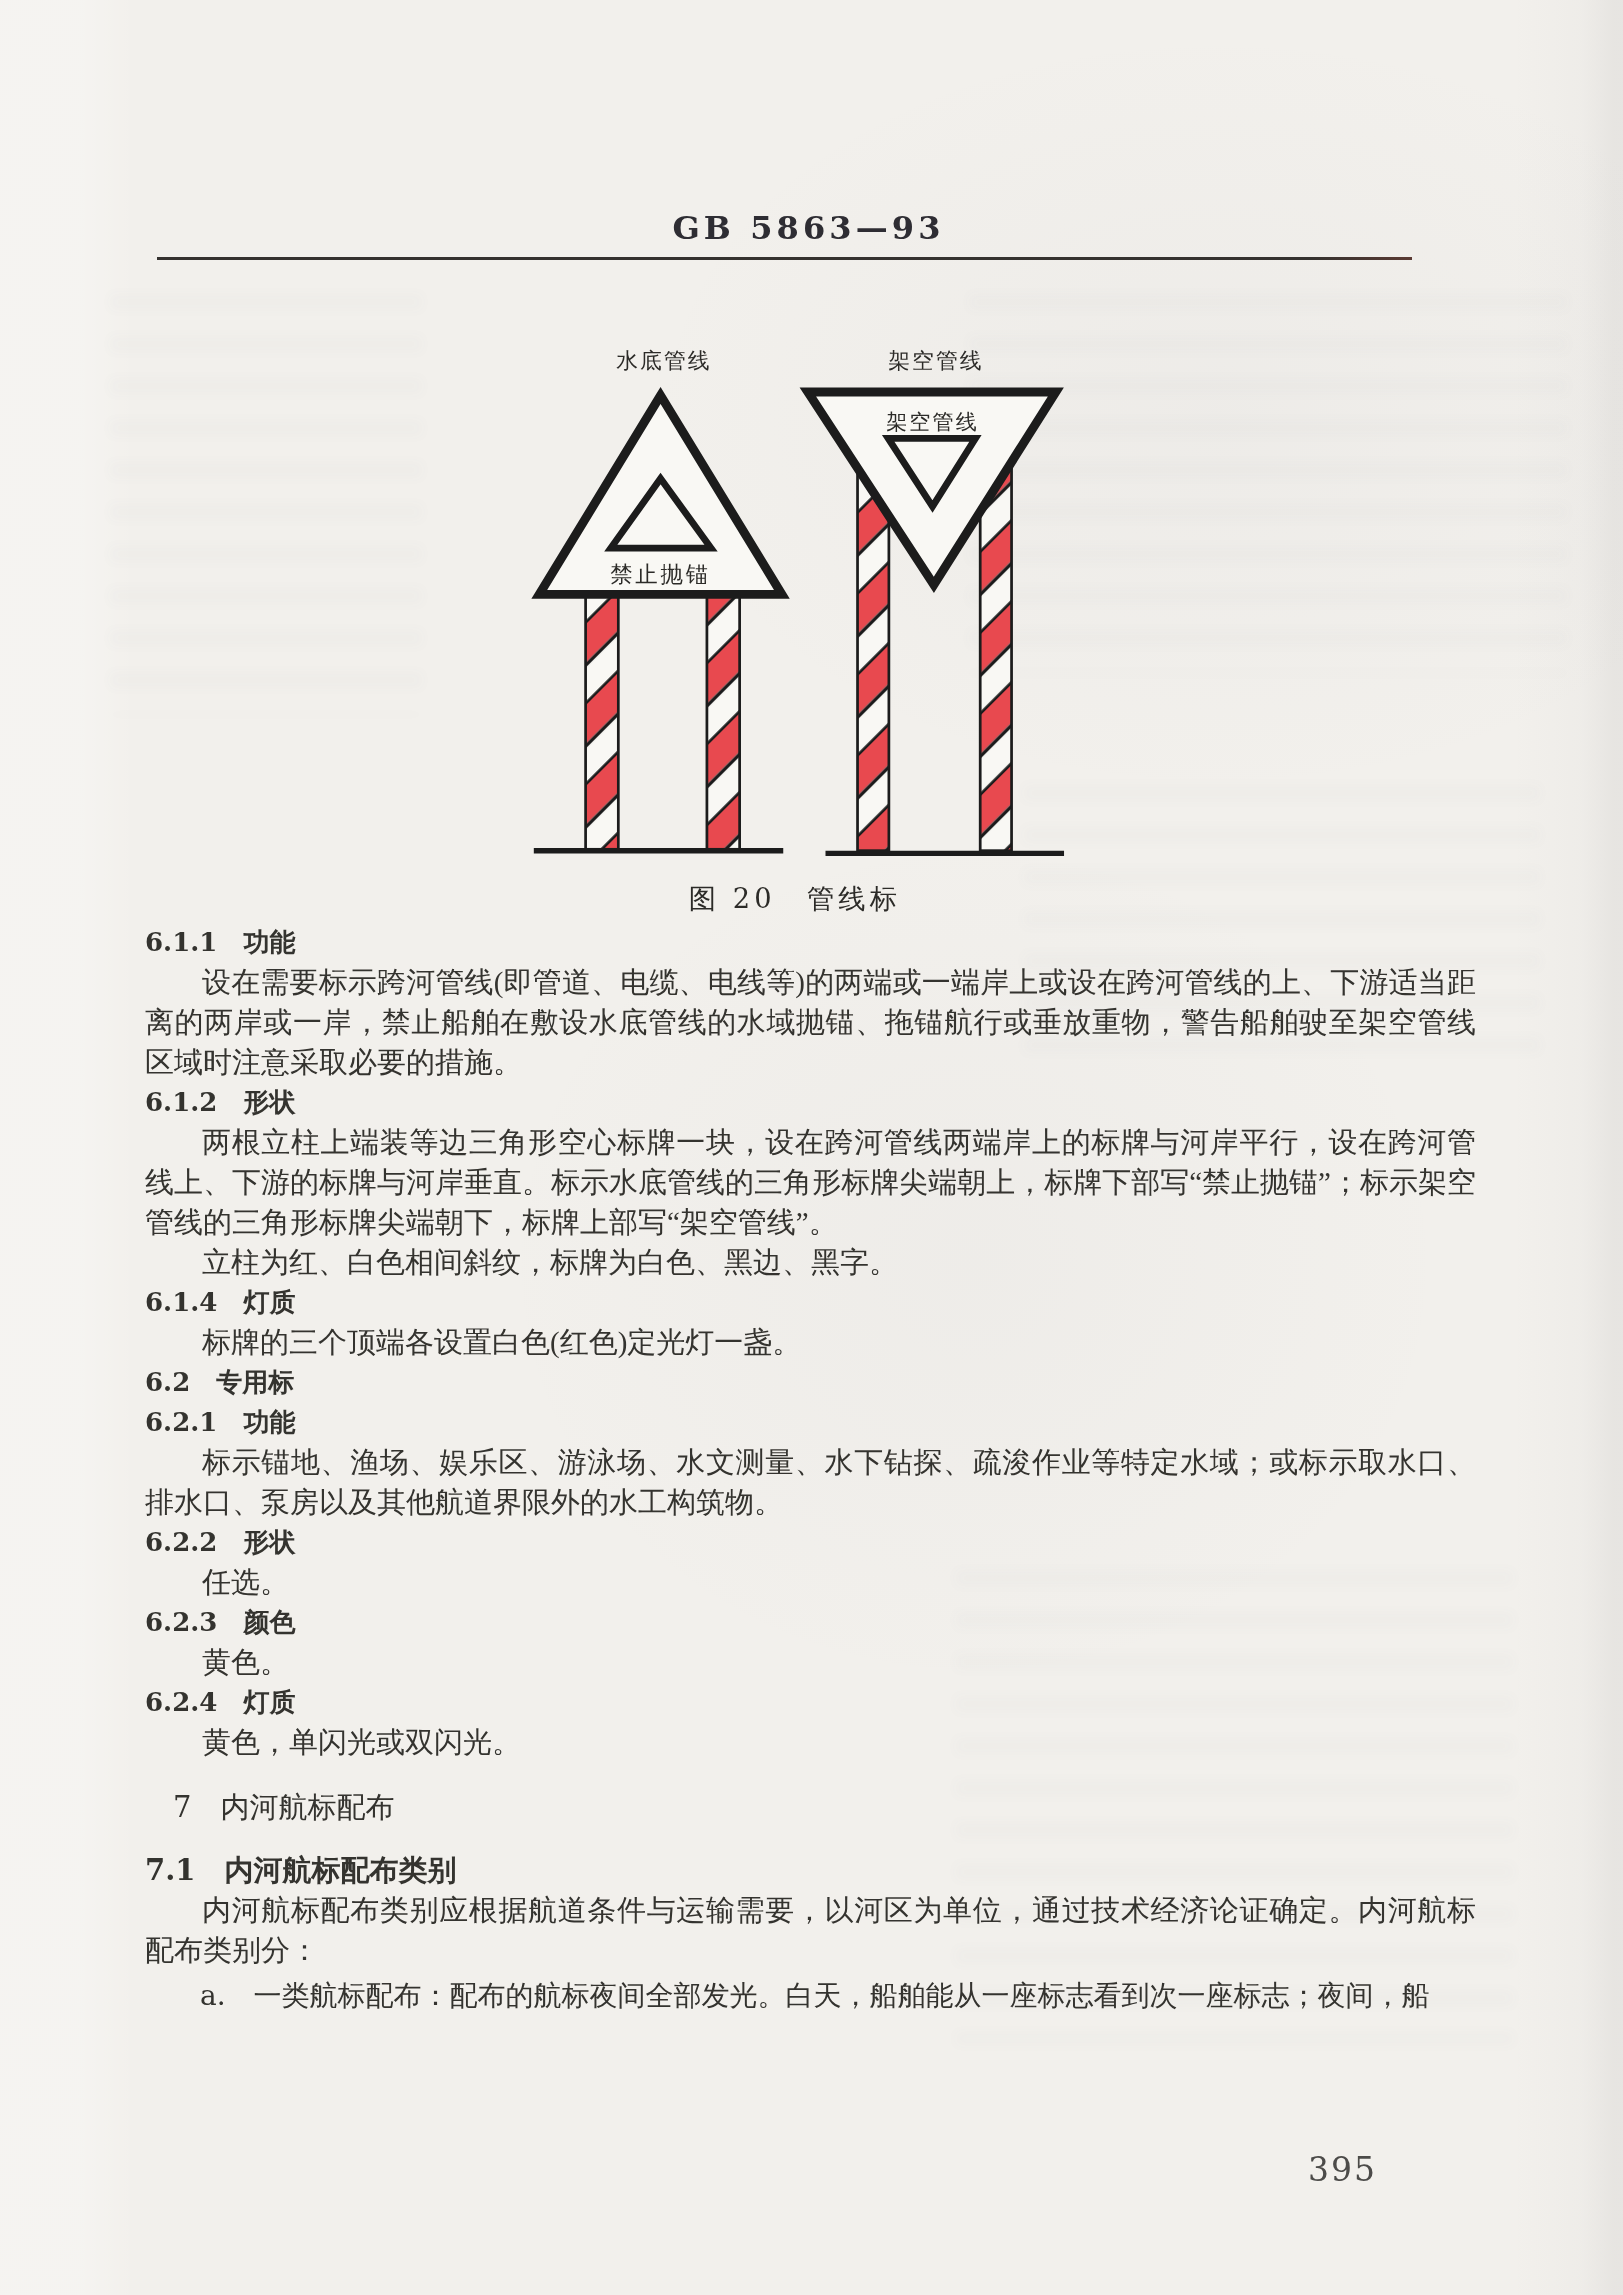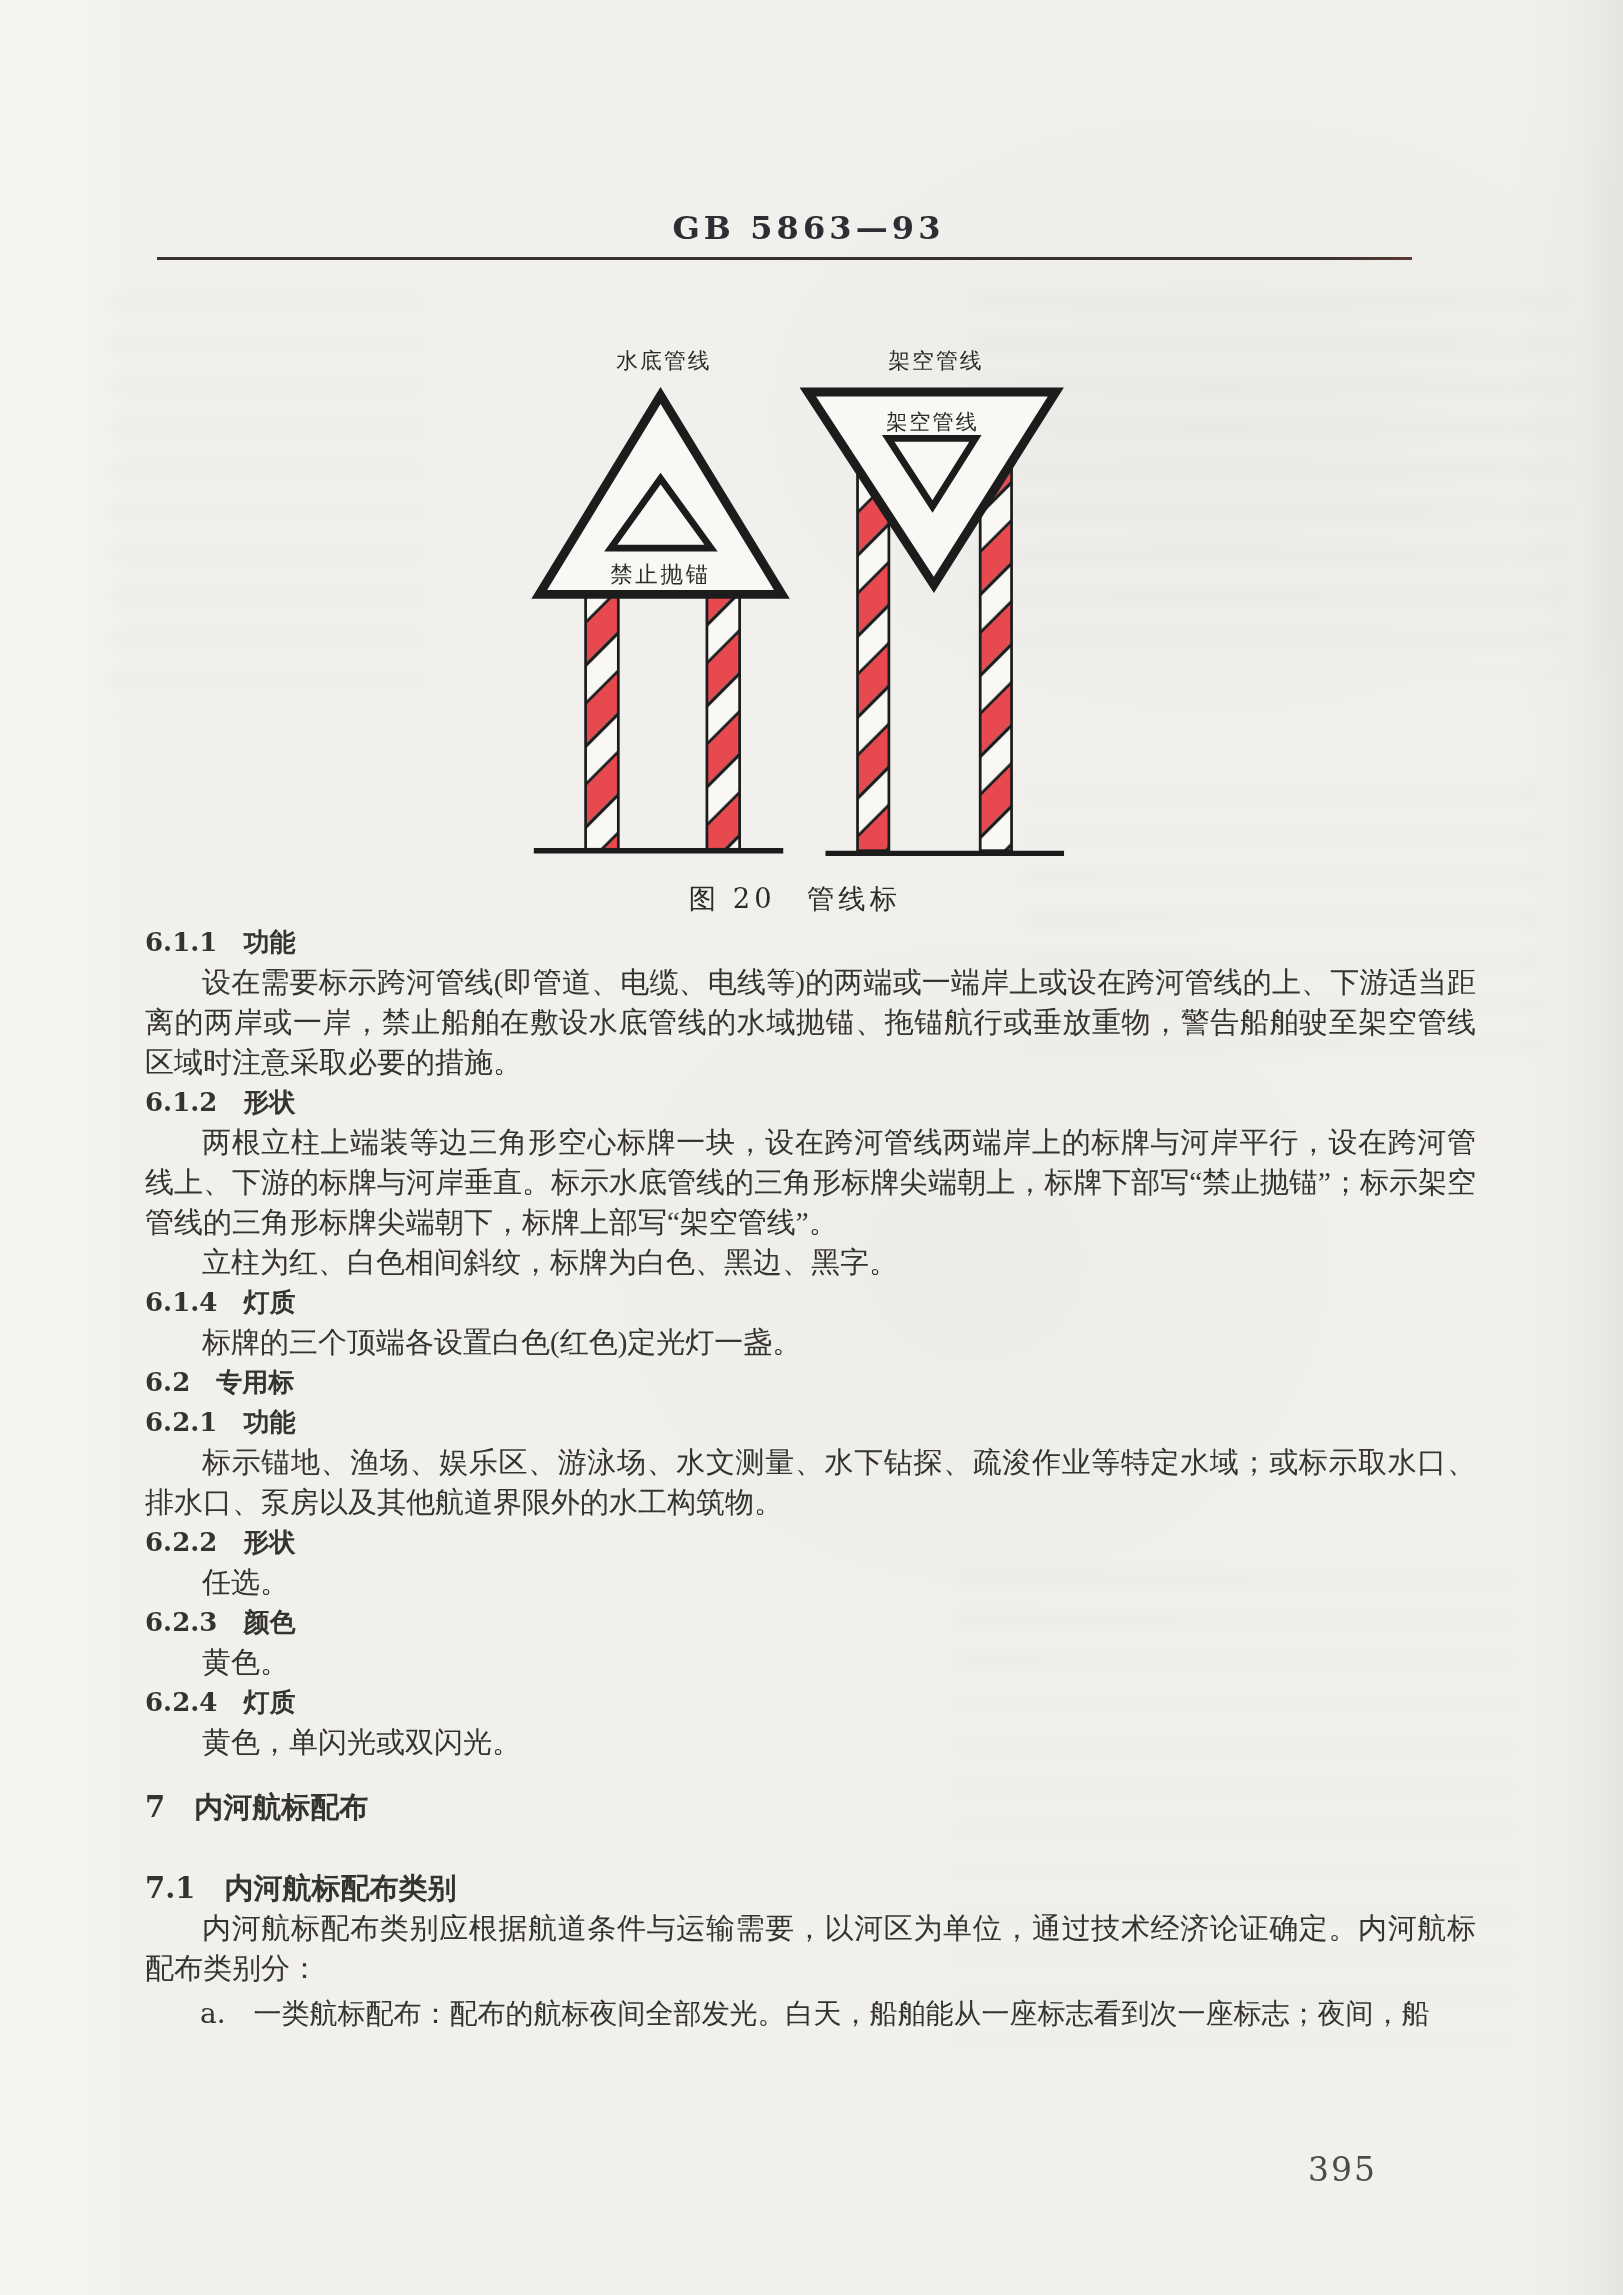--- a/index.html
+++ b/index.html
@@ -36,22 +36,22 @@
   }
   .figure-wrap{ position:absolute; left:505px; top:300px; width:641px; height:627px; }
   .content{
     position:absolute; left:145px; top:922px; width:1331px;
     font-size:29px; line-height:40px;
     text-align:justify; text-justify:inter-character;
     word-break:break-all;
   }
   .h3{ font-weight:bold; font-size:26px; }
   .p{ text-indent:57px;font-family:Liberation Serif, serif; }
-  .chapter{ font-weight:bold; font-size:29px; margin-top:24.6px; }
-  .h2sub{ font-weight:bold; font-size:29px; margin-top:41px; }
+  .chapter{ font-weight:normal; font-size:29px; margin-top:24.6px;margin-left:28px; }
+  .h2sub{ font-weight:bold; font-size:29px; margin-top:23px; }
   .item-a{ text-indent:55px; margin-top:6.8px; font-size:28px; white-space:nowrap; }
   .page-number{
     position:absolute; left:1308px; top:2150px;
     font-size:33px; letter-spacing:2px; color:#4c4b49;
   }
   svg text{ font-family:"DejaVu Serif","Liberation Serif",serif; fill:#2c2b28; }
 </style>
 </head>
 <body>
 

